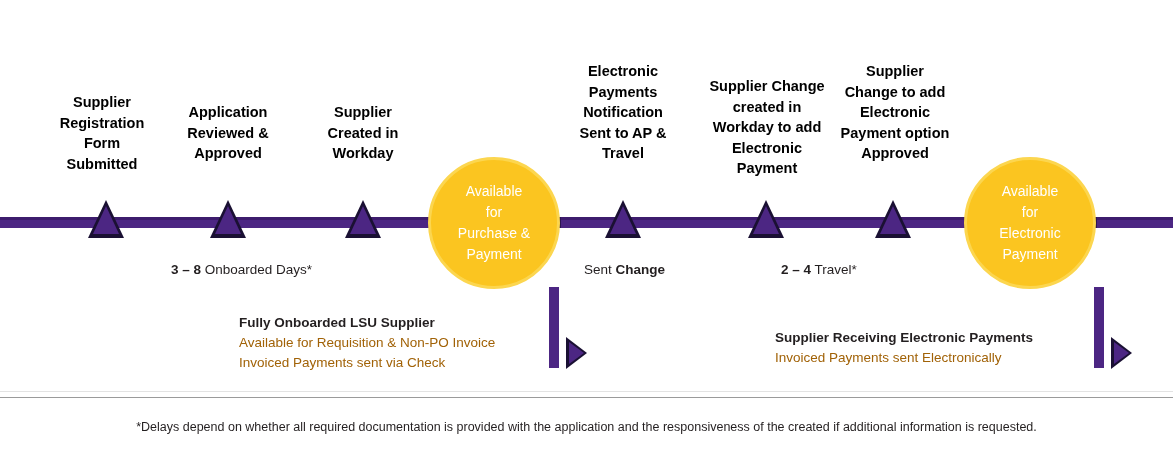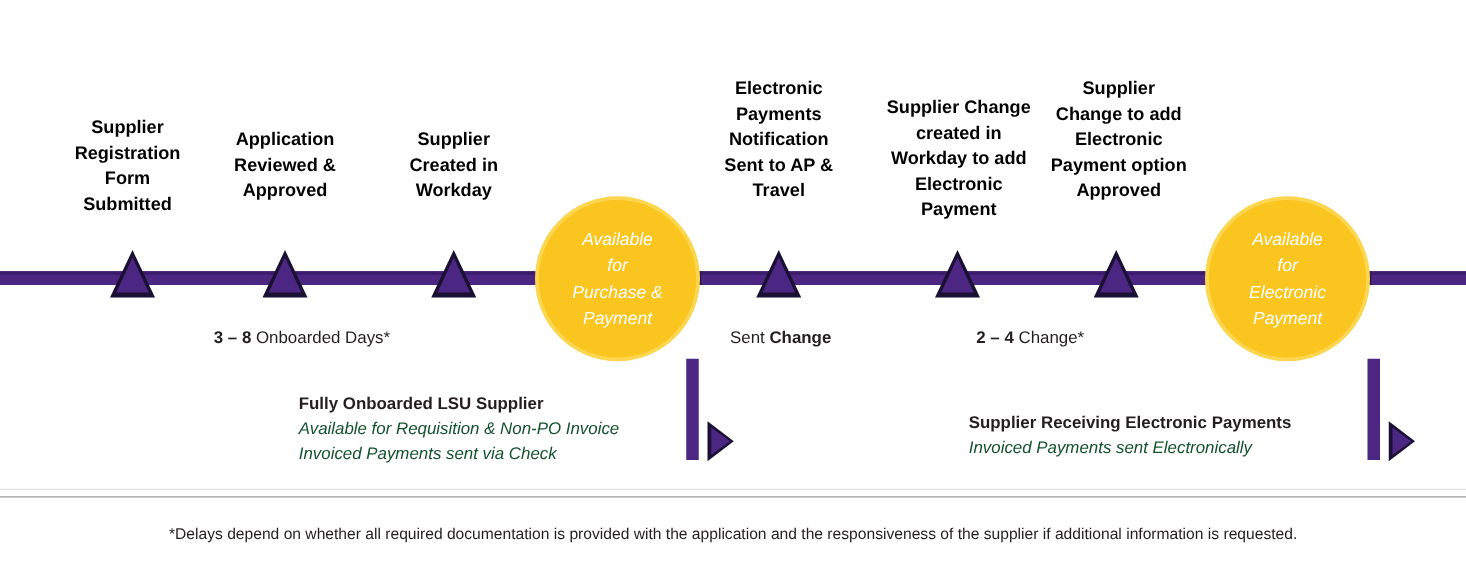--- a/index.html
+++ b/index.html
@@ -90,21 +90,20 @@
     display: flex;
     align-items: center;
     justify-content: center;
   }
   .state-circle .state-text {
     text-align: center;
     color: #ffffff;
     font-size: 14px;
     line-height: 21px;
     white-space: pre-line;
-    font-style: italic;
   }
   .spine-notch {
     position: absolute;
     width: 5px;
     height: 11px;
     background: #2d1550;
     top: 217px;
   }
 
   
@@ -113,24 +112,23 @@
   }
   .callout .callout-title {
     font-size: 13.5px;
     font-weight: bold;
     color: #231f20;
     line-height: 20px;
     white-space: nowrap;
   }
   .callout .callout-line {
     font-size: 13.5px;
-    color: #14532d;
+    color: #a16207;
     line-height: 20px;
     white-space: nowrap;
-    font-style: italic;
   }
   .callout-bar {
     position: absolute;
     width: 10px;
     background: #4c2683;
   }
   .callout-arrow {
     position: absolute;
     width: 0;
     height: 0;
@@ -242,35 +240,35 @@
 
   <div class="duration" style="left:171px; top:262px;">
     <b>3 – 8</b><span> Onboarded Days*</span>
   </div>
 
   <div class="duration" style="left:584px; top:262px;">
     <span>Sent </span><b>Change</b>
   </div>
 
   <div class="duration" style="left:781px; top:262px;">
-    <b>2 – 4</b><span> Change*</span>
+    <b>2 – 4</b><span> Travel*</span>
   </div>
 
   <div class="callout" style="left:239px; top:313px; width:305px;">
     <div class="callout-title">Fully Onboarded LSU Supplier</div>
     <div class="callout-line">Available for Requisition &amp; Non-PO Invoice</div>
     <div class="callout-line">Invoiced Payments sent via Check</div>
   </div>
   <div class="callout-bar" style="left:549px; top:287px; height:81px;"></div>
   <div class="callout-arrow" style="left:566px; top:337px;"></div>
 
   <div class="callout" style="left:775px; top:328px; width:313px;">
     <div class="callout-title">Supplier Receiving Electronic Payments</div>
     <div class="callout-line">Invoiced Payments sent Electronically</div>
   </div>
   <div class="callout-bar" style="left:1094px; top:287px; height:81px;"></div>
   <div class="callout-arrow" style="left:1111px; top:337px;"></div>
 
   <div class="divider-soft" style="top:391px;"></div>
   <div class="divider" style="top:397px;"></div>
-  <div class="footnote" style="top:420px;">*Delays depend on whether all required documentation is provided with the application and the responsiveness of the supplier if additional information is requested.</div>
+  <div class="footnote" style="top:420px;">*Delays depend on whether all required documentation is provided with the application and the responsiveness of the created if additional information is requested.</div>
 
 </div>
 
 </body></html>

